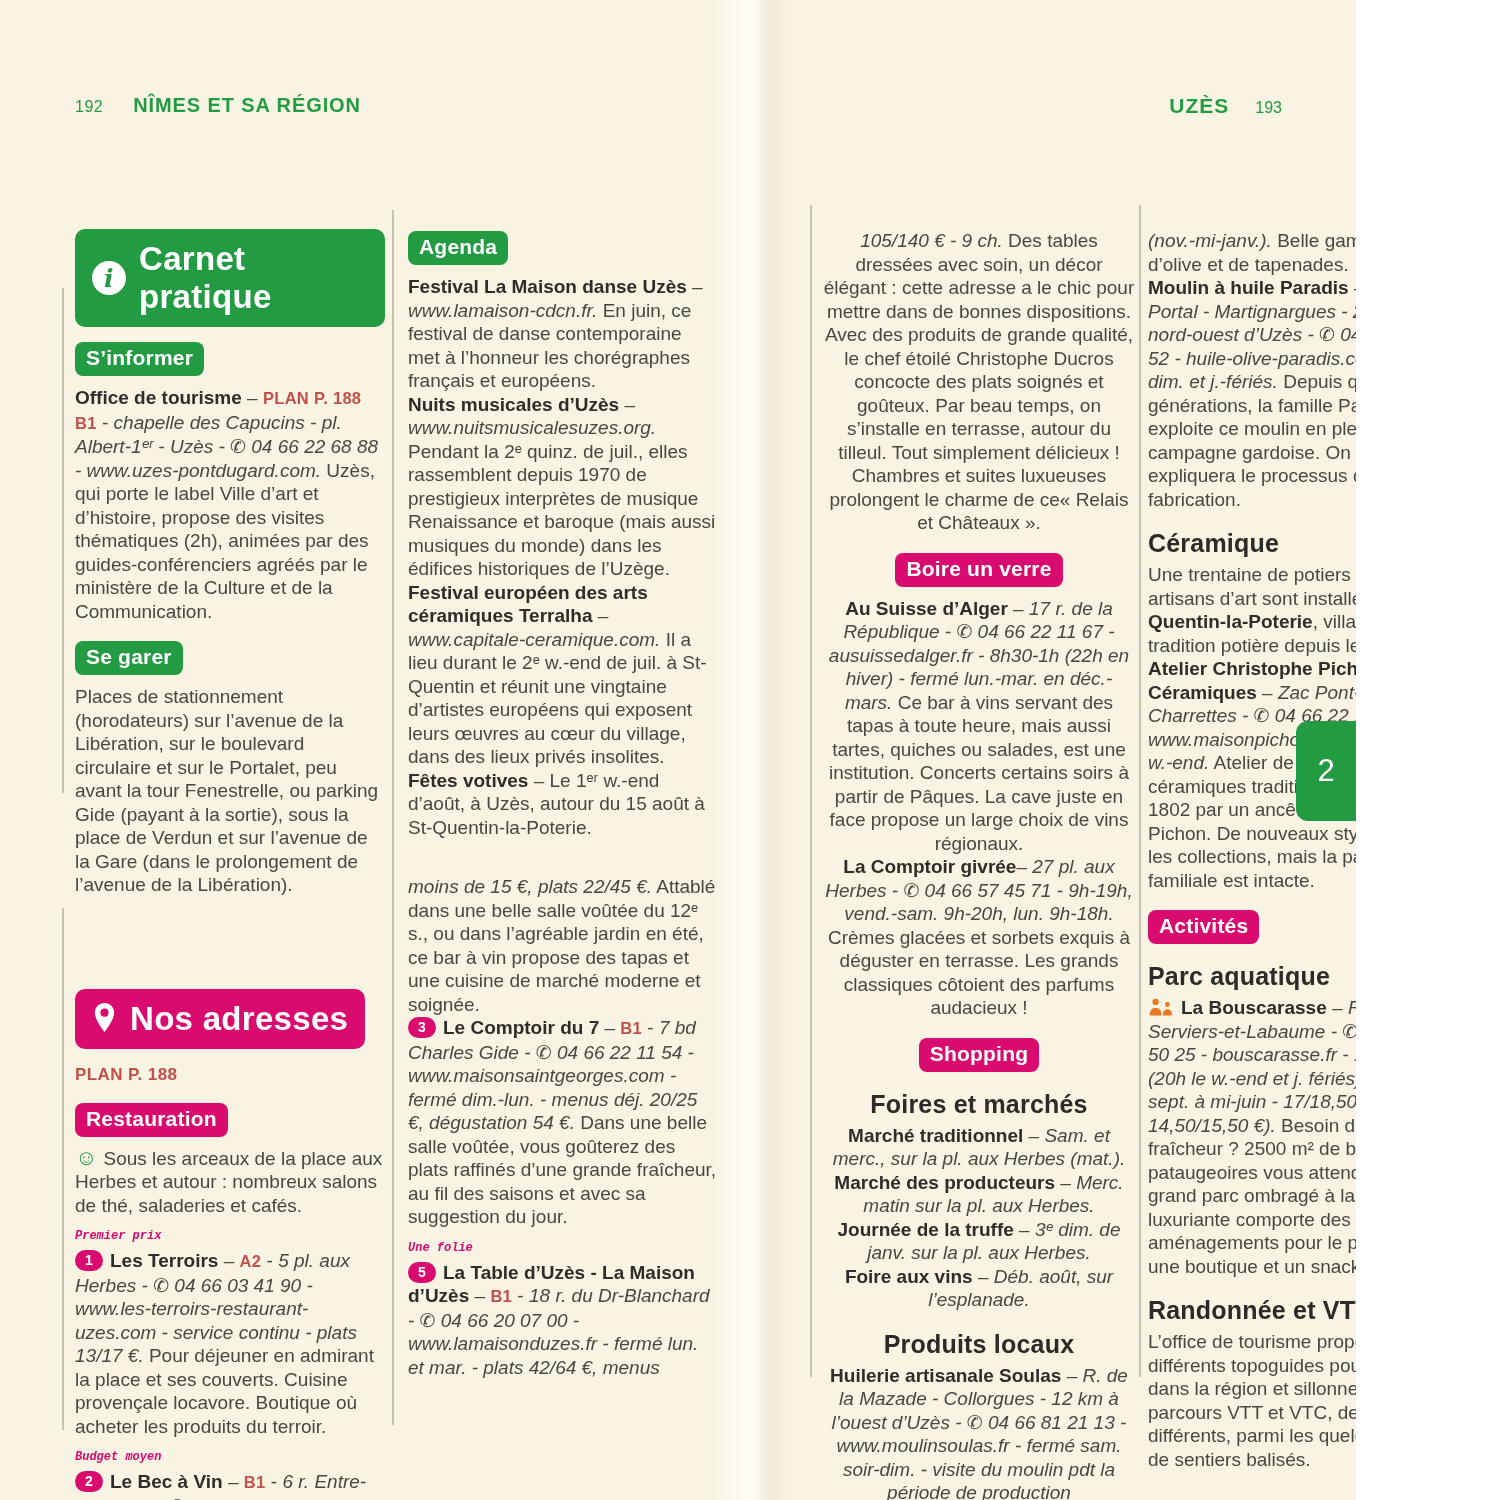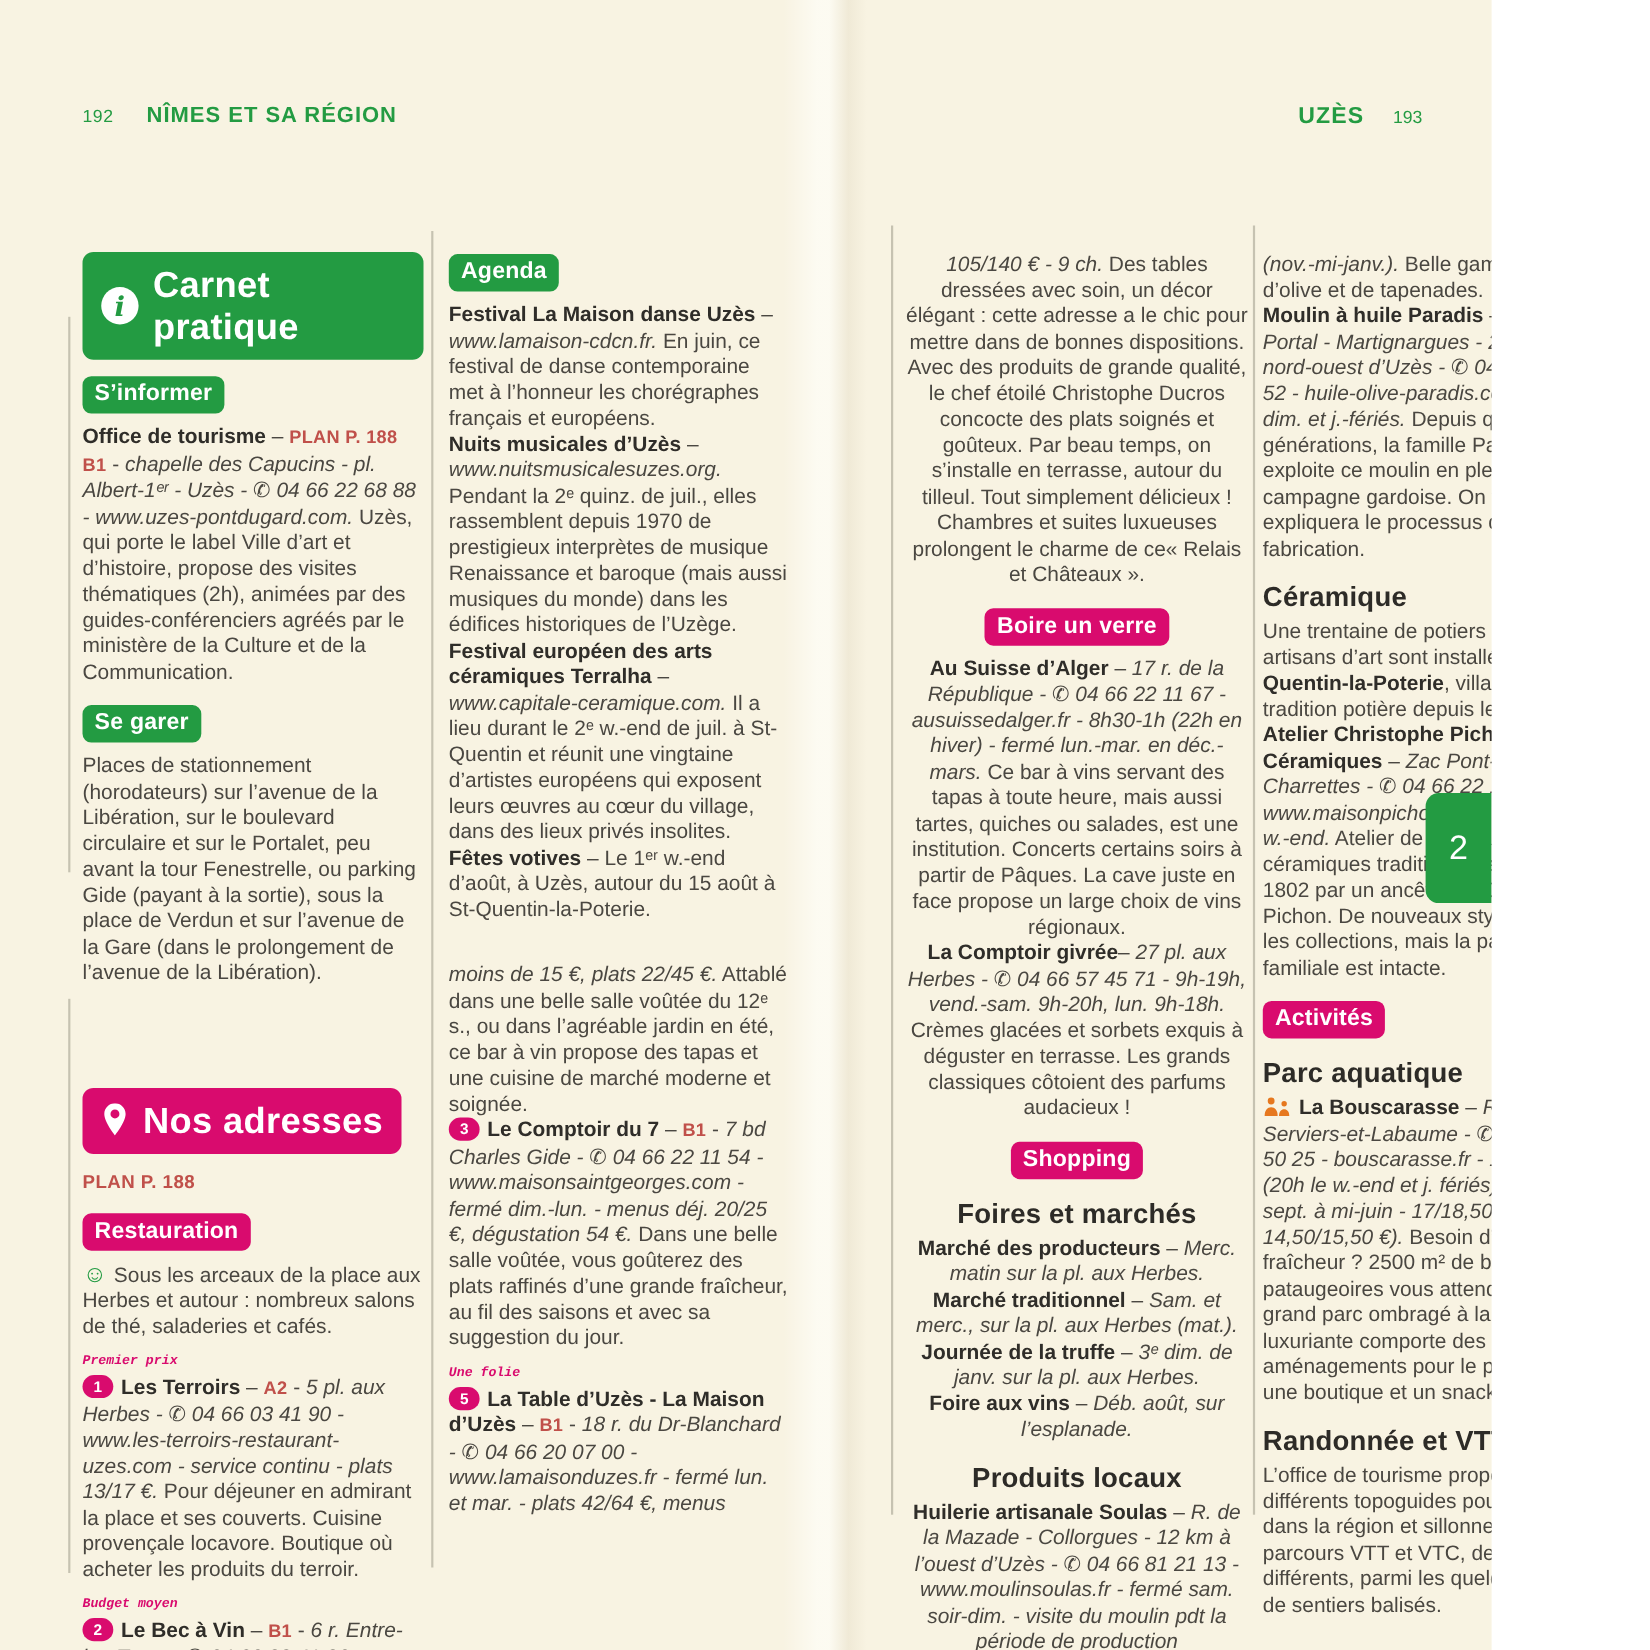--- a/index.html
+++ b/index.html
@@ -4,21 +4,21 @@
 <style>
   html,body{margin:0;padding:0;}
   .page{position:relative;width:1356px;height:1500px;background:var(--paper,#f8f3e2);
         overflow:hidden;font-family:"Liberation Sans","DejaVu Sans",sans-serif;}
   .gutter{position:absolute;left:712px;top:0;width:76px;height:1500px;pointer-events:none;
         background:linear-gradient(90deg,rgba(248,243,226,0) 0%,rgba(255,255,250,.65) 40%,
         rgba(255,255,250,.65) 55%,rgba(233,226,205,.55) 78%,rgba(248,243,226,0) 100%);}
   .header-left{position:absolute;left:75px;top:94px;color:var(--green,#239b42);}
   .header-left .pnum{font-size:16px;margin-right:30px;letter-spacing:.5px;}
   .header-left .ptitle{font-size:20px;font-weight:700;letter-spacing:.9px;}
-  .header-right{position:absolute;right:63px;top:94px;color:var(--green,#239b42);white-space:nowrap;}
+  .header-right{position:absolute;right:74px;top:94px;color:var(--green,#239b42);white-space:nowrap;}
   .header-right .ptitle{font-size:21px;font-weight:700;letter-spacing:1px;margin-right:26px;}
   .header-right .pnum{font-size:16px;}
   .col{position:absolute;top:205px;width:310px;margin-top:24px;}
   #col1{left:75px;} #col2{left:408px;} #col3{left:823px;width:312px;text-align:center;} #col4{left:1148px;width:312px;}
   .v-rule{position:absolute;width:2px;background:#c6c2b1;}
   #rule-col1-a{left:62px;top:288px;height:505px;}
   #rule-col1-b{left:62px;top:908px;height:522px;}
   #rule-mid-left{left:392px;top:210px;height:1215px;}
   #rule-right-a{left:810px;top:205px;height:1172px;}
   #rule-right-b{left:1139px;top:205px;height:1172px;}
@@ -116,22 +116,22 @@
       <div class="subhead">Une folie</div>
       <div class="para"><span class="num-badge">5</span><span class="r-b">La Table d’Uzès - La Maison d’Uzès</span><span class="r-p"> – </span><span class="r-red">B1</span><span class="r-p"> - </span><span class="r-i">18 r. du Dr-Blanchard - ✆ 04 66 20 07 00 - www.lamaisonduzes.fr - fermé lun. et mar. - plats 42/64 €, menus</span></div>
     </div>
   <div class="col" id="col3">
       <div class="para"><span class="r-i">105/140 € - 9 ch.</span><span class="r-p"> Des tables dressées avec soin, un décor élégant : cette adresse a le chic pour mettre dans de bonnes dispositions. Avec des produits de grande qualité, le chef étoilé Christophe Ducros concocte des plats soignés et goûteux. Par beau temps, on s’installe en terrasse, autour du tilleul. Tout simplement délicieux ! Chambres et suites luxueuses prolongent le charme de ce« Relais et Châteaux ».</span></div>
       <div class="badge-row"><span class="badge pink">Boire un verre</span></div>
       <div class="para"><span class="r-b">Au Suisse d’Alger</span><span class="r-p"> – </span><span class="r-i">17 r. de la République - ✆ 04 66 22 11 67 - ausuissedalger.fr - 8h30-1h (22h en hiver) - fermé lun.-mar. en déc.-mars.</span><span class="r-p"> Ce bar à vins servant des tapas à toute heure, mais aussi tartes, quiches ou salades, est une institution. Concerts certains soirs à partir de Pâques. La cave juste en face propose un large choix de vins régionaux.</span></div>
       <div class="para"><span class="r-b">La Comptoir givrée</span><span class="r-p">– </span><span class="r-i">27 pl. aux Herbes - ✆ 04 66 57 45 71 - 9h-19h, vend.-sam. 9h-20h, lun. 9h-18h.</span><span class="r-p"> Crèmes glacées et sorbets exquis à déguster en terrasse. Les grands classiques côtoient des parfums audacieux !</span></div>
       <div class="badge-row"><span class="badge pink">Shopping</span></div>
       <div class="heading">Foires et marchés</div>
+      <div class="para"><span class="r-b">Marché traditionnel</span><span class="r-p"> – </span><span class="r-i">Sam. et merc., sur la pl. aux Herbes (mat.).</span></div>
       <div class="para"><span class="r-b">Marché des producteurs</span><span class="r-p"> – </span><span class="r-i">Merc. matin sur la pl. aux Herbes.</span></div>
-      <div class="para"><span class="r-b">Marché traditionnel</span><span class="r-p"> – </span><span class="r-i">Sam. et merc., sur la pl. aux Herbes (mat.).</span></div>
       <div class="para"><span class="r-b">Journée de la truffe</span><span class="r-p"> – </span><span class="r-i">3ᵉ dim. de janv. sur la pl. aux Herbes.</span></div>
       <div class="para"><span class="r-b">Foire aux vins</span><span class="r-p"> – </span><span class="r-i">Déb. août, sur l’esplanade.</span></div>
       <div class="heading">Produits locaux</div>
       <div class="para"><span class="r-b">Huilerie artisanale Soulas</span><span class="r-p"> – </span><span class="r-i">R. de la Mazade - Collorgues - 12 km à l’ouest d’Uzès - ✆ 04 66 81 21 13 - www.moulinsoulas.fr - fermé sam. soir-dim. - visite du moulin pdt la période de production</span></div>
     </div>
   <div class="col" id="col4">
       <div class="para"><span class="r-i">(nov.-mi-janv.).</span><span class="r-p"> Belle gamme d’huiles d’olive et de tapenades.</span></div>
       <div class="para"><span class="r-b">Moulin à huile Paradis</span><span class="r-p"> – </span><span class="r-i">120 ch. de Portal - Martignargues - 25 km au nord-ouest d’Uzès - ✆ 04 66 83 24 52 - huile-olive-paradis.com - tlj sf dim. et j.-fériés.</span><span class="r-p"> Depuis quatre générations, la famille Paradis exploite ce moulin en pleine campagne gardoise. On vous y expliquera le processus de fabrication.</span></div>
       <div class="heading">Céramique</div>
       <div class="para"><span class="r-p">Une trentaine de potiers et des artisans d’art sont installés à </span><span class="r-b">St-Quentin-la-Poterie</span><span class="r-p">, village de tradition potière depuis le 14ᵉ s.</span></div>

